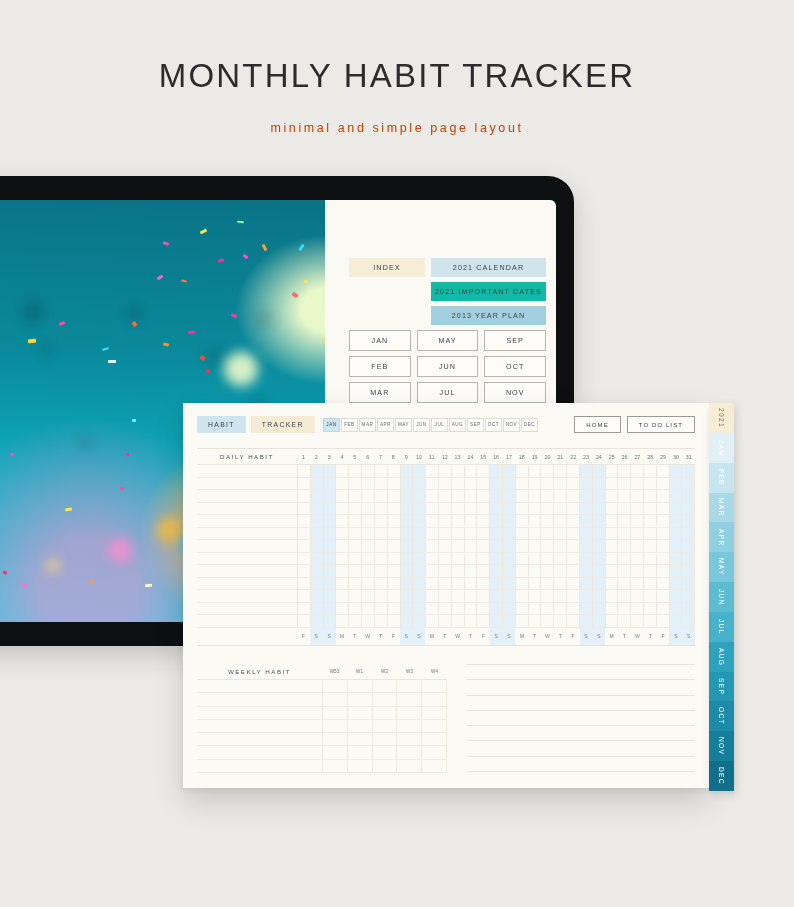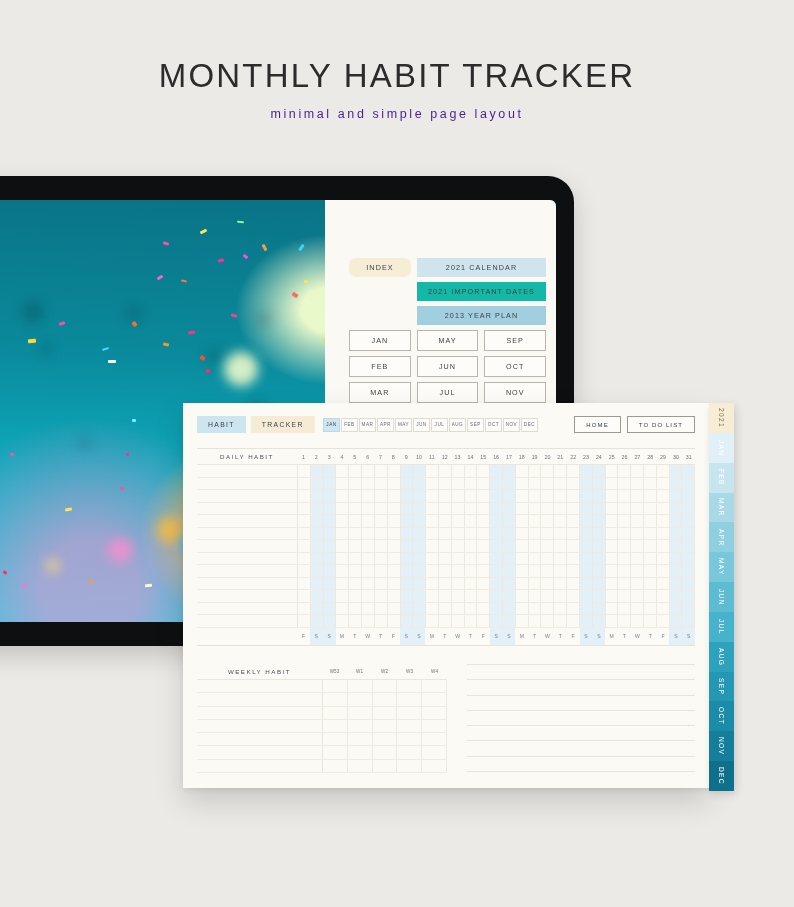--- a/index.html
+++ b/index.html
@@ -10,21 +10,21 @@
   }
   #stage{position:absolute;inset:0;width:794px;height:907px;overflow:hidden;}
 
   
   .hdr{position:absolute;left:0;right:0;top:58px;text-align:center;}
   .hdr-title{
     font-size:33px;letter-spacing:2.2px;color:#2c2c2c;font-weight:400;
     line-height:1.1;
   }
   .hdr-sub{
-    margin-top:13px;font-size:12.5px;letter-spacing:2.6px;color:#4c1d95;
+    margin-top:27px;font-size:12.5px;letter-spacing:2.6px;color:#c2410c;
   }
 
   
   #tablet{
     position:absolute;left:-66px;top:176px;width:640px;height:470px;
     background:#0d0f10;border-radius:26px;
     box-shadow:0 10px 26px rgba(0,0,0,.17);
   }
   #screen{
     position:absolute;left:8px;top:24px;right:18px;bottom:24px;
@@ -45,21 +45,21 @@
   
   #idxpage{
     position:absolute;left:383px;top:0;right:0;bottom:0;background:#fbf9f3;
   }
   #idxinner{position:absolute;left:24px;top:58px;right:10px;}
   .idx-row{display:flex;align-items:center;gap:6px;margin-bottom:5px;}
   .idx-chip{
     font-size:7.2px;letter-spacing:1.1px;color:#3c4348;text-align:center;
     padding:5px 0;
   }
-  .idx-label{width:62px;background:#f6edd6;border-radius:7px;}
+  .idx-label{width:76px;background:#f6edd6;}
   .idx-wide{flex:1;}
   .c1{background:#cfe4ec;}
   .c2{background:#14b8a6;}
   .c3{background:#a2cfdf;}
   .c4{background:#bcdde8;}
   .c5{background:#f3e7cd;}
   .mgrid{display:flex;gap:6px;margin-top:5px;}
   .mcol{flex:1;display:flex;flex-direction:column;gap:5px;}
   .mbtn{
     font-size:7.2px;letter-spacing:1px;color:#3c4348;text-align:center;

